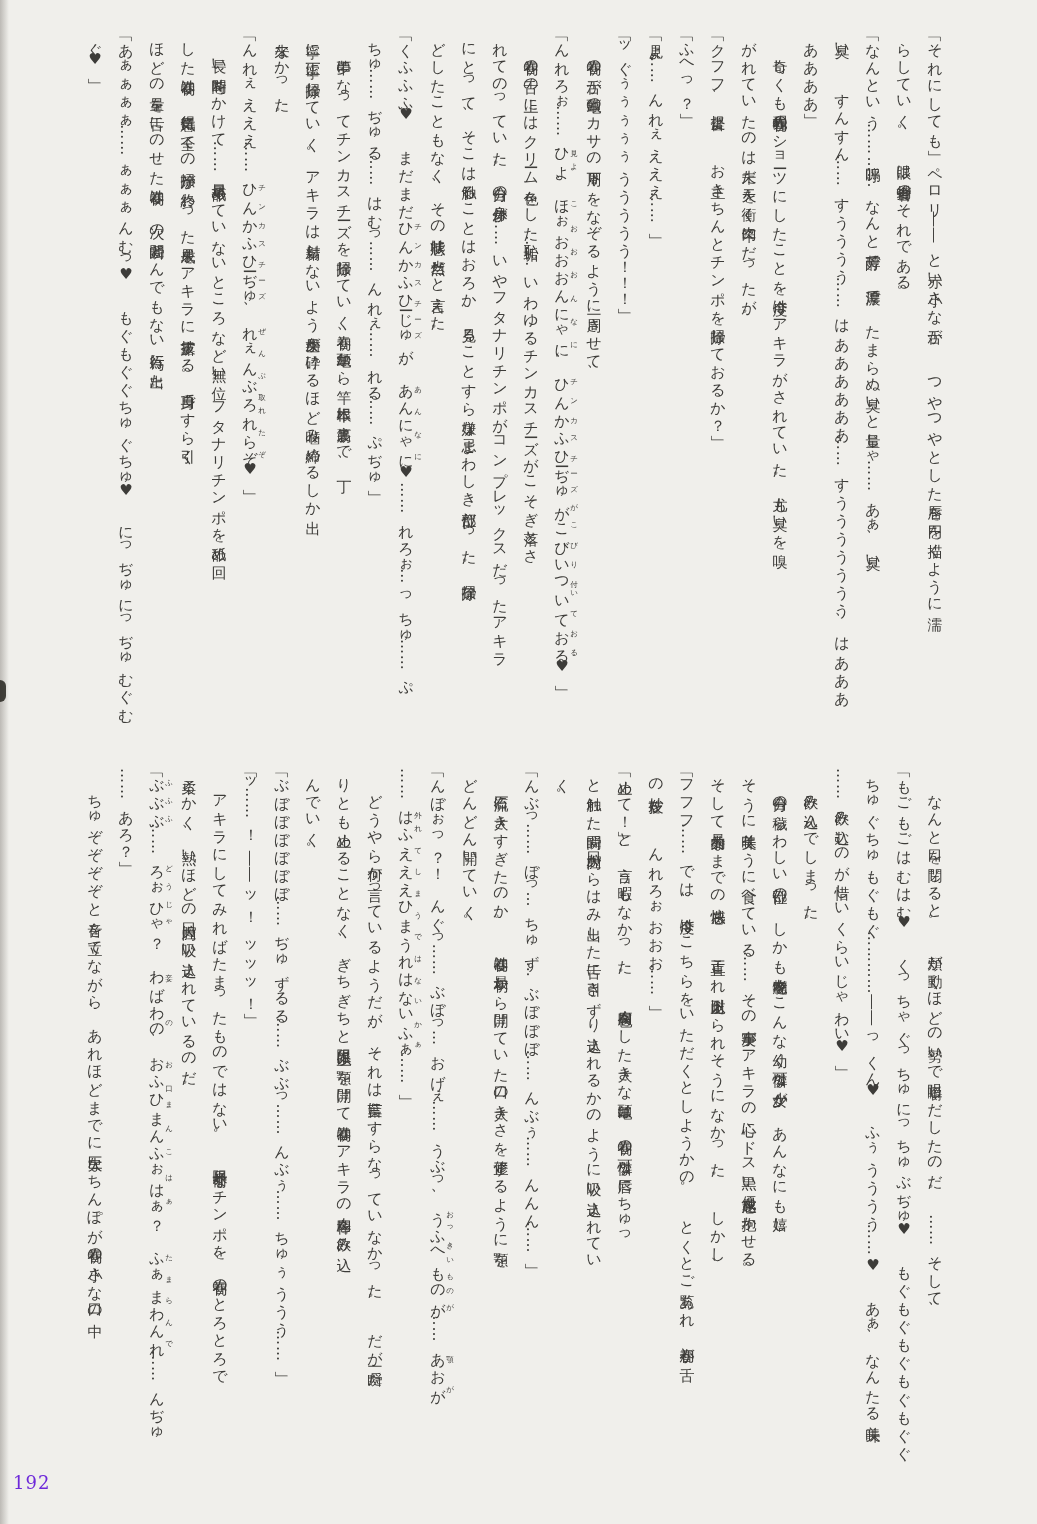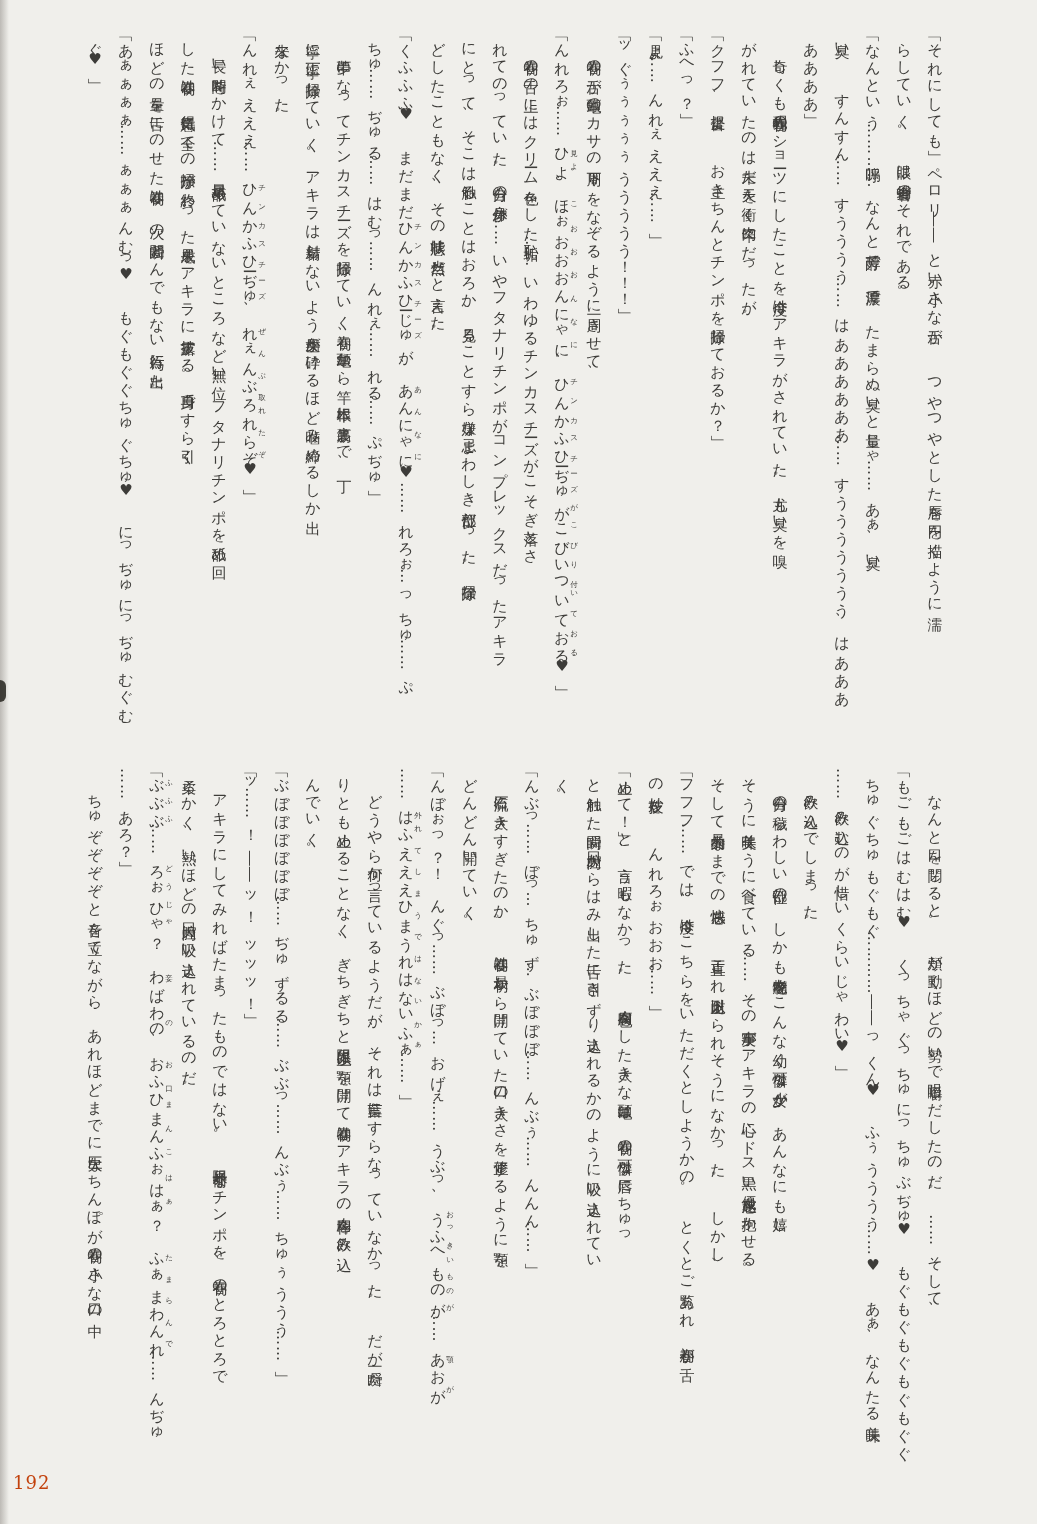--- a/index.html
+++ b/index.html
@@ -15,21 +15,21 @@
     white-space:nowrap;
   }
   #top-band    { top:32px;  height:718px; }
   #bottom-band { top:768px; height:724px; }
   .col { line-height:31px; }
   .col.ind { text-indent:16px; }
   ruby { ruby-position:over; }
   rt { font-size:7.5px; letter-spacing:0; font-family:"DejaVu Serif","Liberation Serif",serif; }
   .pagenum {
     position:absolute; left:13px; top:1472px;
-    font-size:18px; letter-spacing:1px; color:#c2410c;
+    font-size:18px; letter-spacing:1px; color:#6d28d9;
     font-family:"DejaVu Serif","Liberation Serif",serif;
   }
   .edge {
     position:absolute; left:0; top:0; width:9px; height:1524px;
     background:linear-gradient(90deg, rgba(70,64,58,0.30), rgba(70,64,58,0.0));
     pointer-events:none;
   }
   .blot {
     position:absolute; left:0; top:680px; width:6px; height:22px;
     background:#26241f; border-radius:0 11px 11px 0; opacity:0.85;

